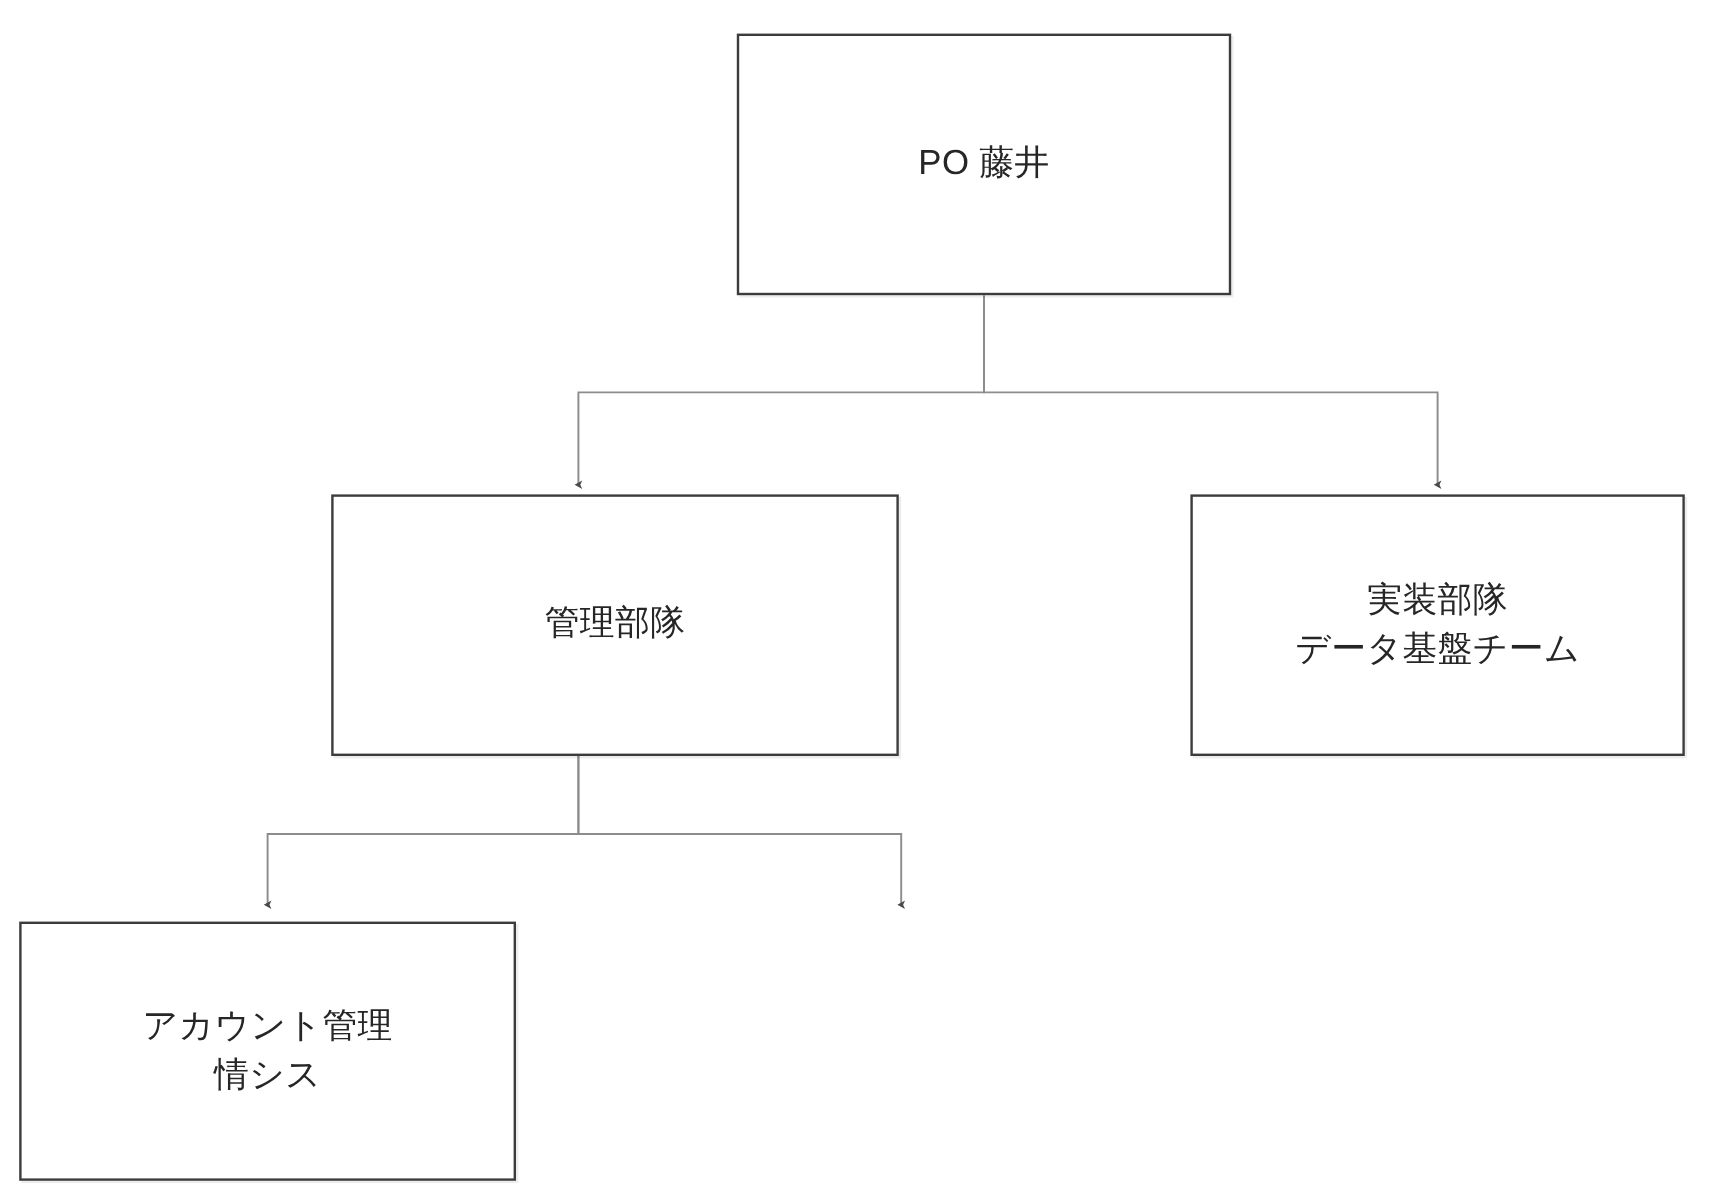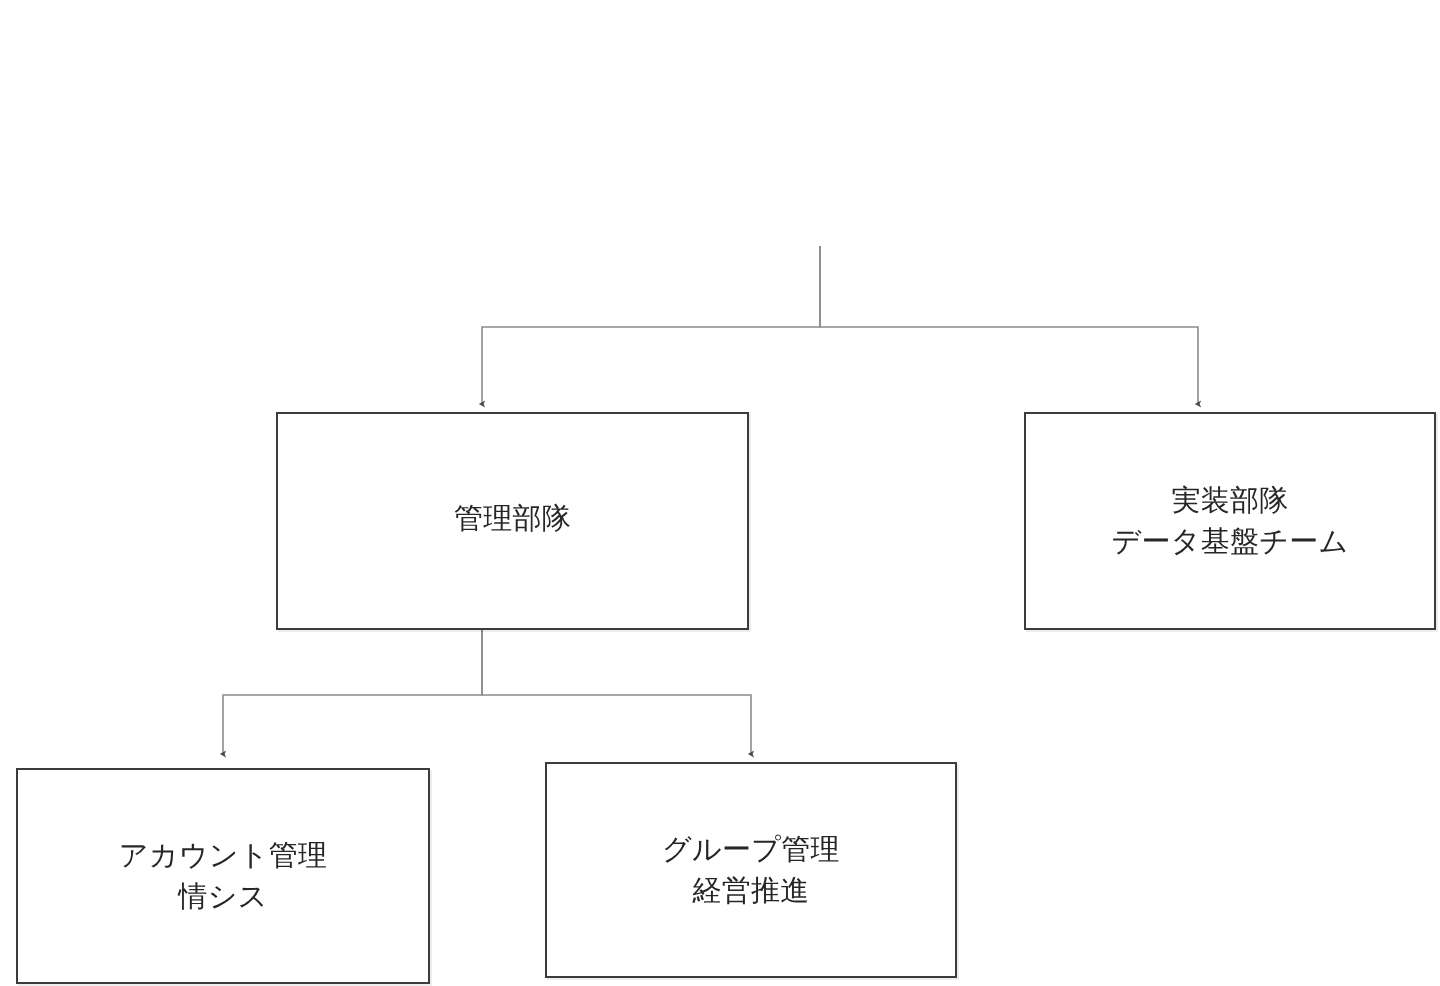--- a/index.html
+++ b/index.html
@@ -65,33 +65,32 @@
     </g>
 
     <g>
       <path d="M482,630 L482,695 L223,695 L223,754" fill="none" stroke="#8c8c8c" stroke-width="1.6" marker-end="url(#arrowhead)"></path>
     </g>
     <g>
       <path d="M482,630 L482,695 L751,695 L751,754" fill="none" stroke="#8c8c8c" stroke-width="1.6" marker-end="url(#arrowhead)"></path>
     </g>
   </svg>
 
+  <div class="node" style="left:614px; top:28px; width:412px; height:218px;">
+    <span class="node-label">PO 藤井</span>
+  </div>
 
   <div class="node" style="left:276px; top:412px; width:473px; height:218px;font-family:Liberation Mono, monospace;">
     <span class="node-label">管理部隊</span>
   </div>
 
-  <div class="node" style="left:1024px; top:412px; width:412px; height:218px;text-align:center;">
+  <div class="node" style="left:992px; top:412px; width:412px; height:218px;text-align:center;">
     <span class="node-label">実装部隊
 データ基盤チーム</span>
   </div>
 
   <div class="node" style="left:16px; top:768px; width:414px; height:216px;">
     <span class="node-label">アカウント管理
 情シス</span>
   </div>
 
-  <div class="node" style="left:545px; top:762px; width:412px; height:216px;">
-    <span class="node-label">グループ管理
-経営推進</span>
-  </div>
 
 </div>
 
 </body></html>

